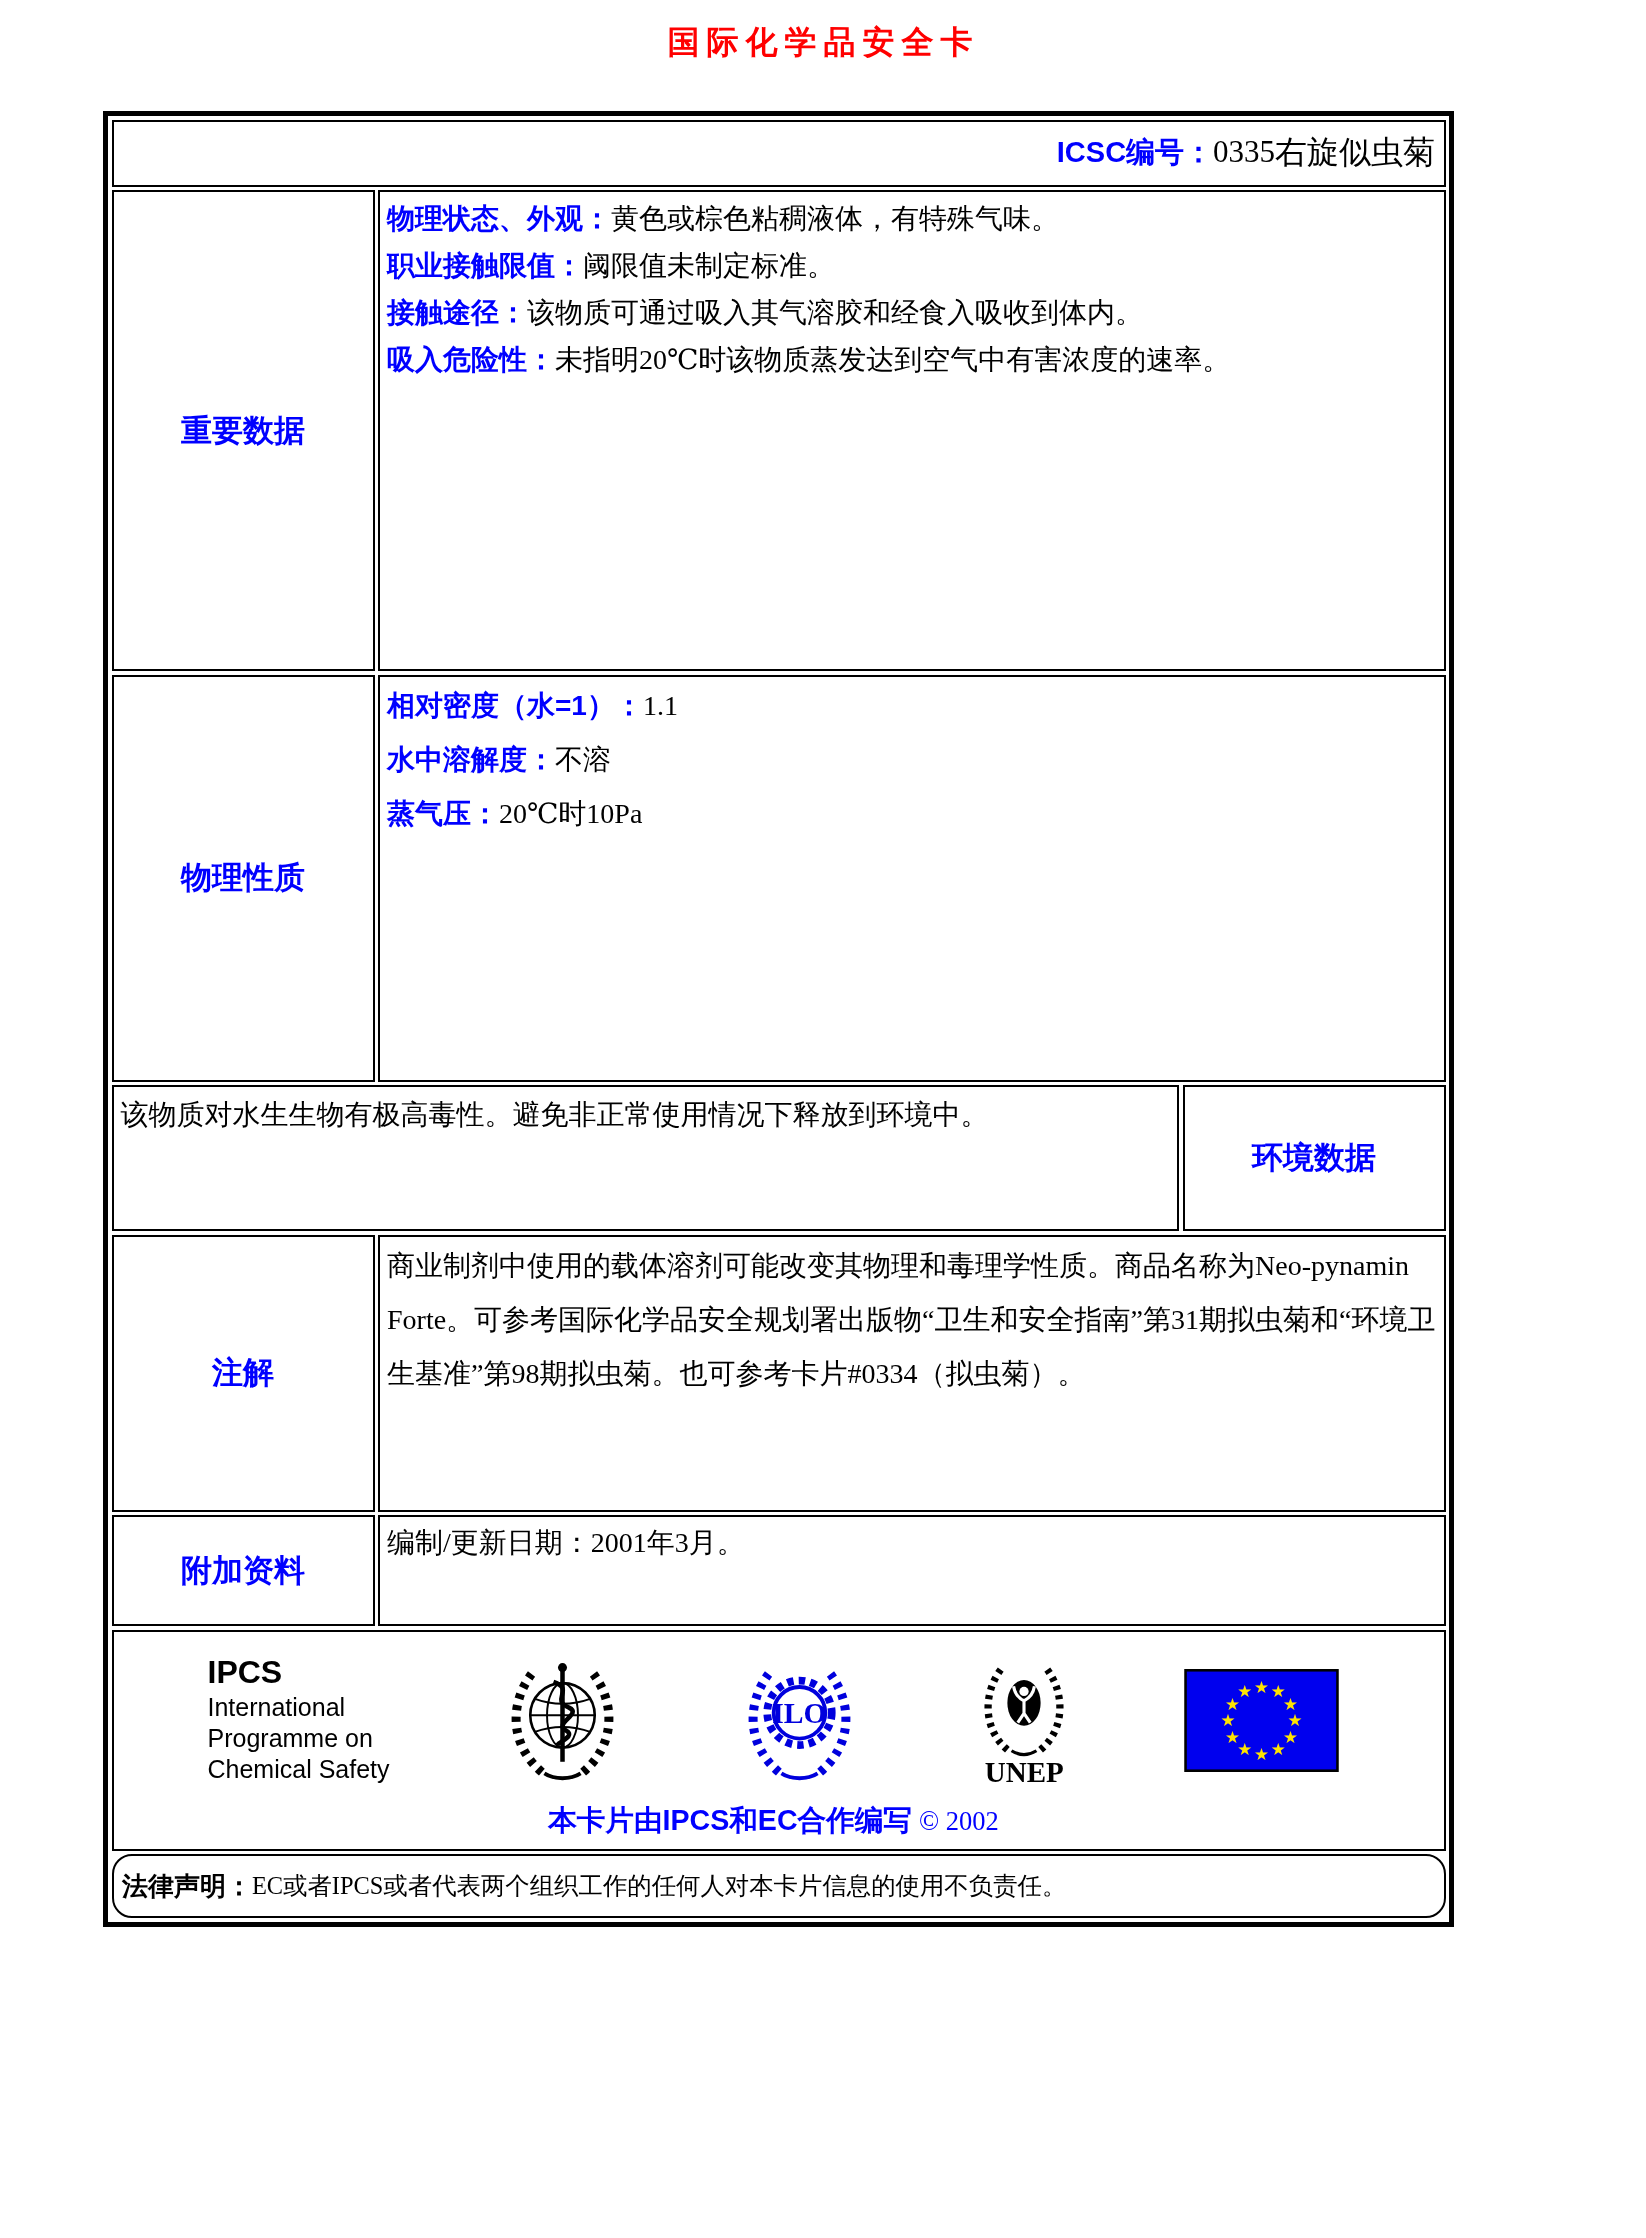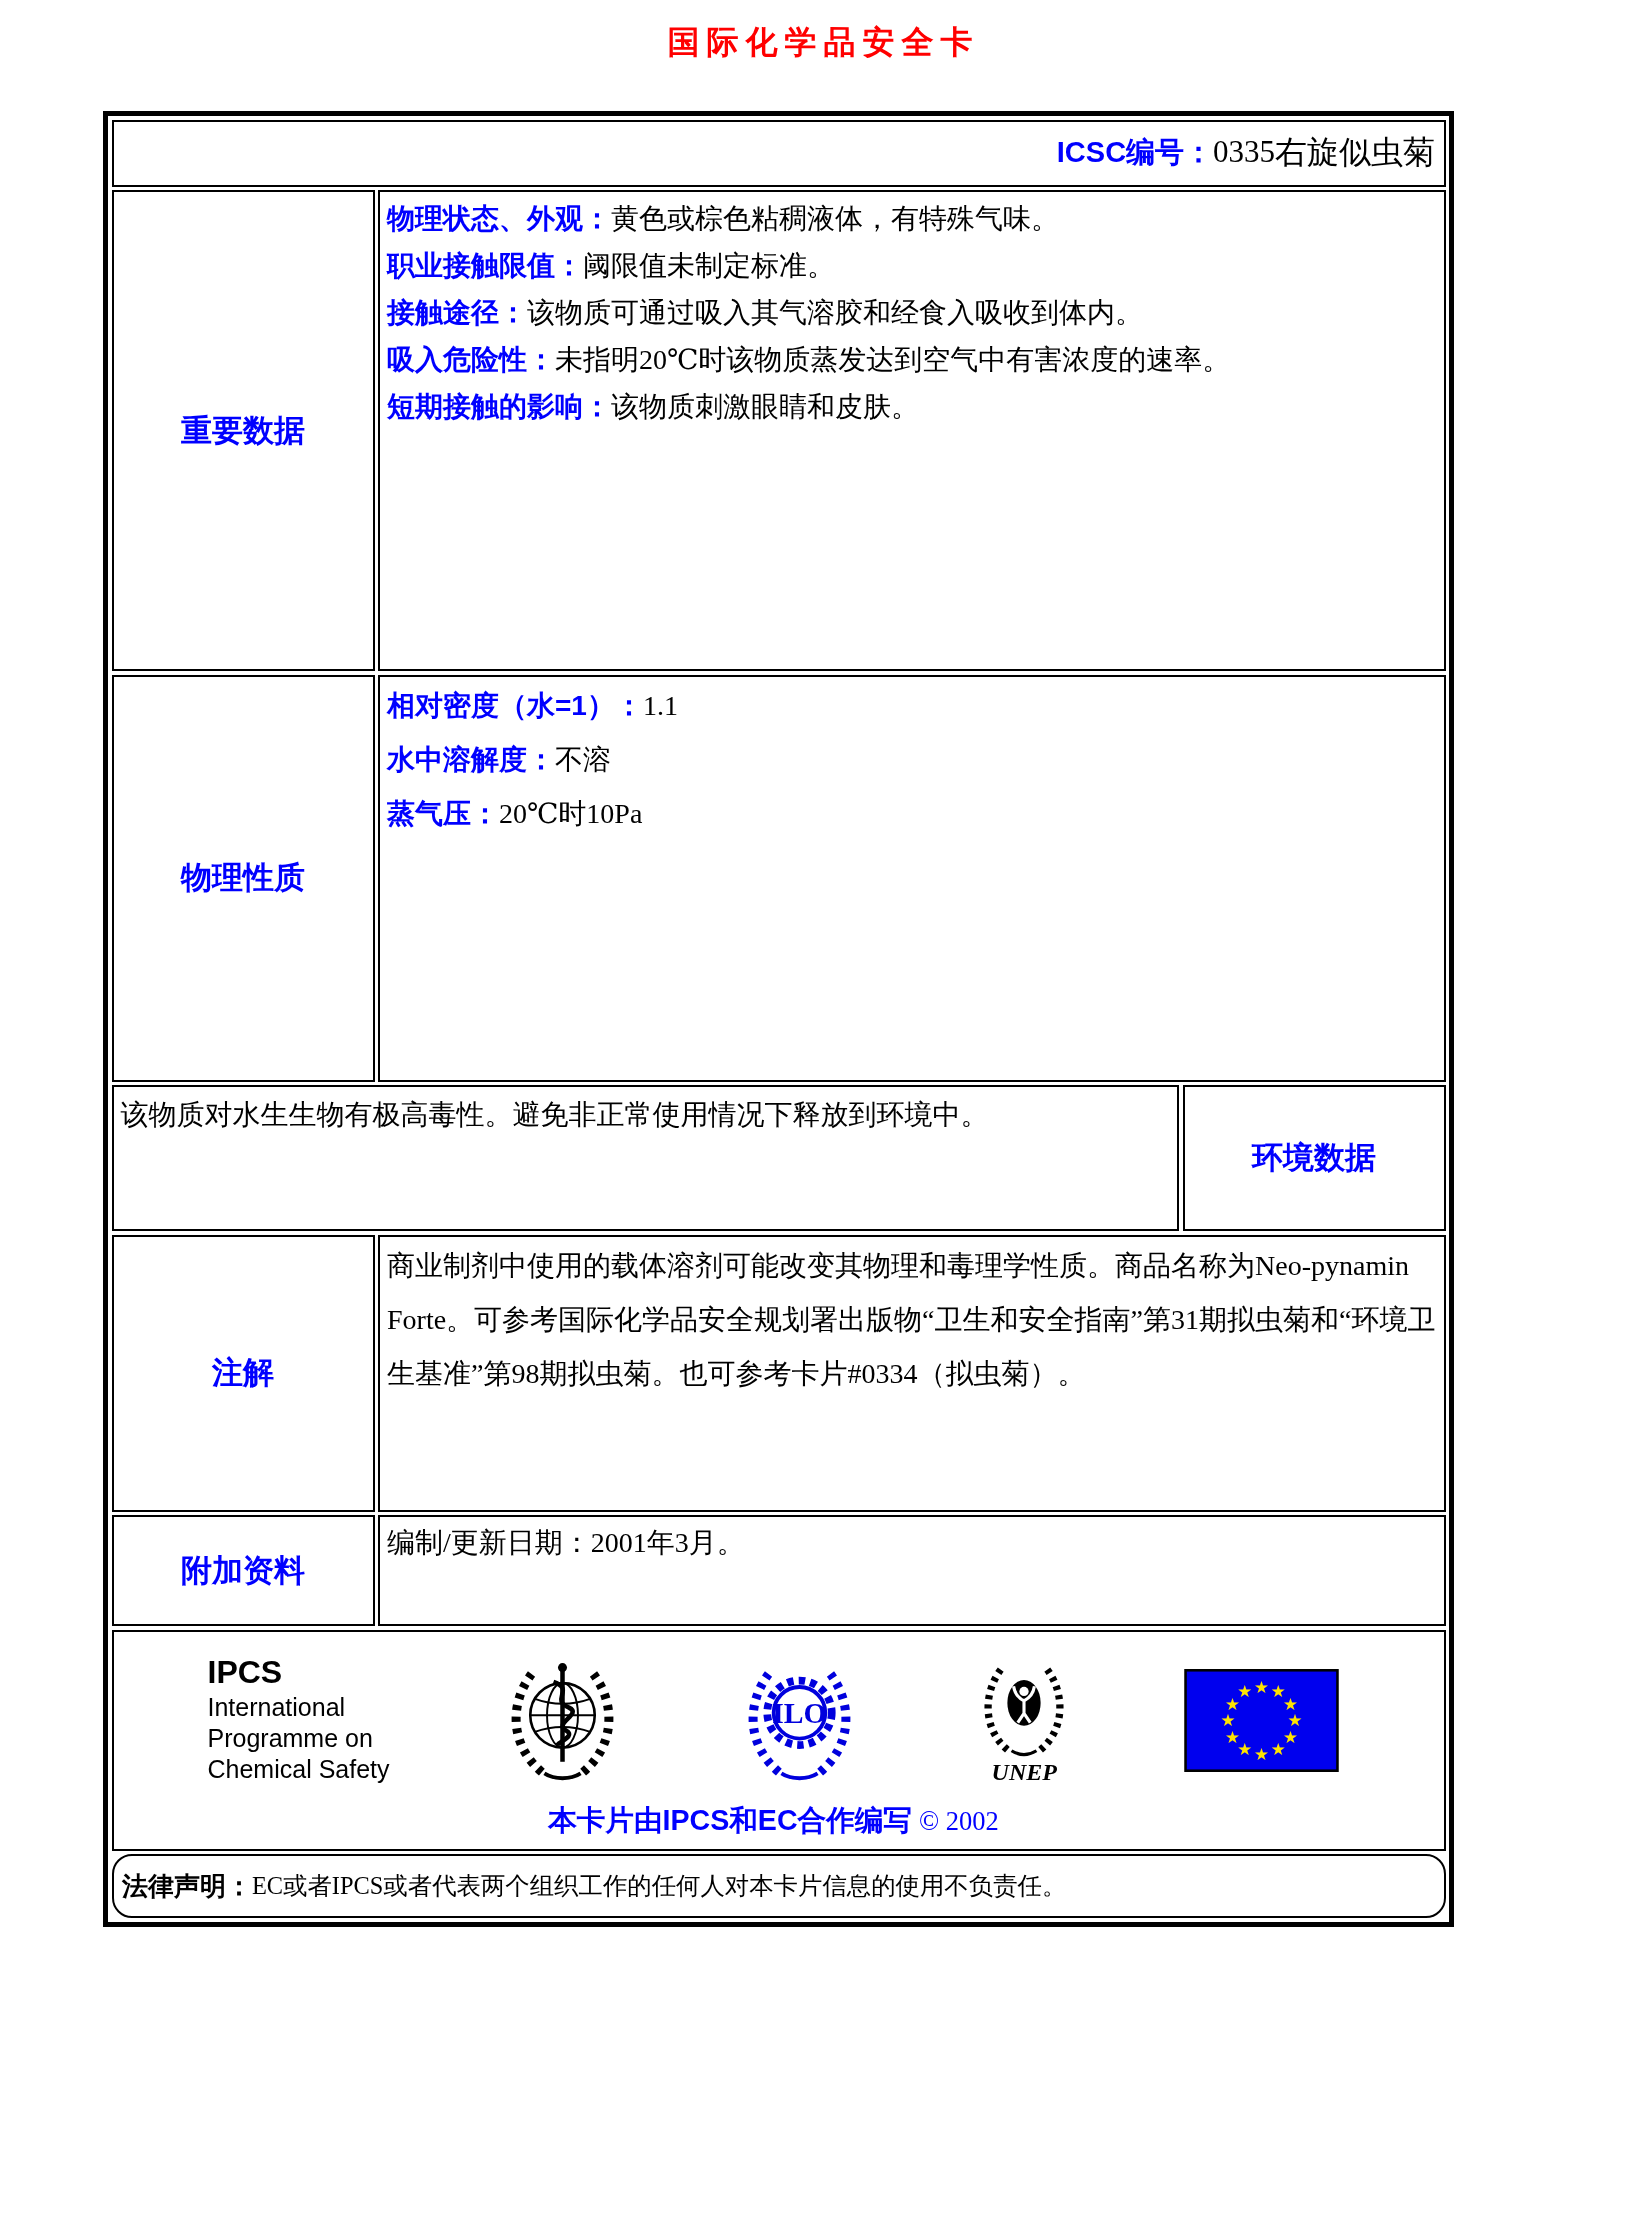--- a/index.html
+++ b/index.html
@@ -61,21 +61,21 @@
 
   
   .footer{height:221px;padding:21px 104px 0 94px;}
   .logo-row{display:flex;align-items:center;justify-content:space-between;height:136px;}
   .ipcs-block{font-family:"Liberation Sans","DejaVu Sans",sans-serif;color:#000;align-self:flex-start;}
   .ipcs-title{font-size:32px;font-weight:bold;line-height:39px;}
   .ipcs-line{font-size:25px;line-height:31px;}
   .logo{width:129px;height:129px;}
   .unep-block{display:flex;flex-direction:column;align-items:center;}
   .unep-block .logo{width:104px;height:104px;}
-  .unep-text{font-family:"Liberation Serif","DejaVu Serif",serif;font-weight:bold;font-size:24px;color:#000;line-height:29px;font-style:italic;}
+  .unep-text{font-family:"Liberation Serif","DejaVu Serif",serif;font-weight:bold;font-size:29px;color:#000;line-height:29px;}
   .eu-flag{width:155px;height:103px;}
   .caption{margin-top:12.5px;text-align:center;font-size:28.6px;}
   .caption .cap-main{font-family:"Liberation Sans","DejaVu Sans",sans-serif;font-weight:bold;color:var(--label-blue);}
   .caption .cap-copy{font-family:"Liberation Serif","DejaVu Serif",serif;color:var(--label-blue);font-size:26.5px;}
 
   
   .legal{height:64px;display:flex;align-items:center;padding:0 8.4px;border-radius:20px;}
   .legal-label{font-family:"Liberation Sans","DejaVu Sans",sans-serif;font-weight:bold;font-size:26px;color:#000;}
   .legal-text{font-size:24.4px;color:#000;}
 
@@ -99,21 +99,20 @@
 
     <div class="row r1">
       <div class="box label-cell">
         <span>重要数据</span>
       </div>
       <div class="box content-cell">
         <div class="line"><span class="lbl">物理状态、外观：</span><span class="txt">黄色或棕色粘稠液体，有特殊气味。</span></div>
         <div class="line"><span class="lbl">职业接触限值：</span><span class="txt">阈限值未制定标准。</span></div>
         <div class="line"><span class="lbl">接触途径：</span><span class="txt">该物质可通过吸入其气溶胶和经食入吸收到体内。</span></div>
         <div class="line"><span class="lbl">吸入危险性：</span><span class="txt">未指明20℃时该物质蒸发达到空气中有害浓度的速率。</span></div>
-        <div class="line"><span class="lbl">短期接触的影响：</span><span class="txt">该物质刺激眼睛和皮肤。</span></div>
       </div>
     </div>
 
     <div class="row r2">
       <div class="box label-cell">
         <span>物理性质</span>
       </div>
       <div class="box content-cell">
         <div class="line"><span class="lbl">相对密度（水=1）：</span><span class="txt">1.1</span></div>
         <div class="line"><span class="lbl">水中溶解度：</span><span class="txt">不溶</span></div>

